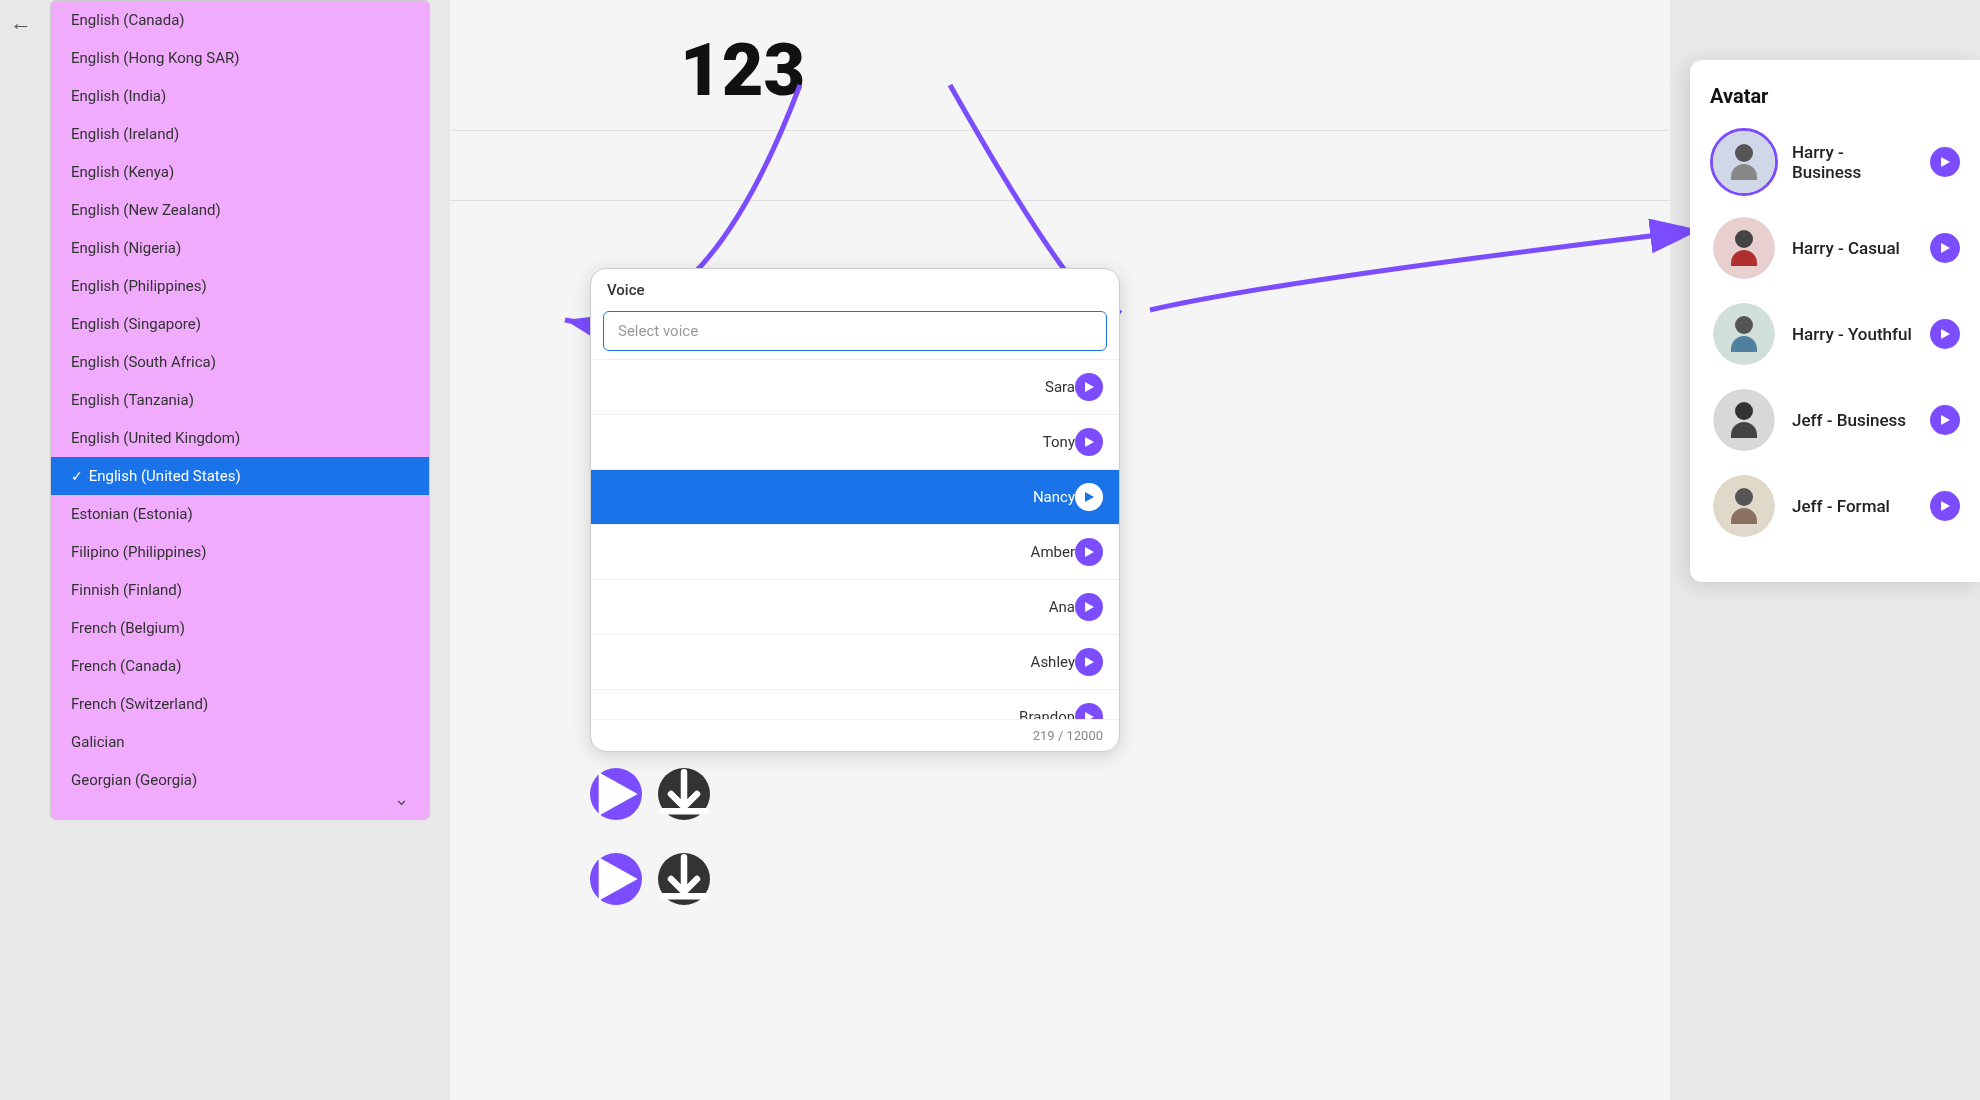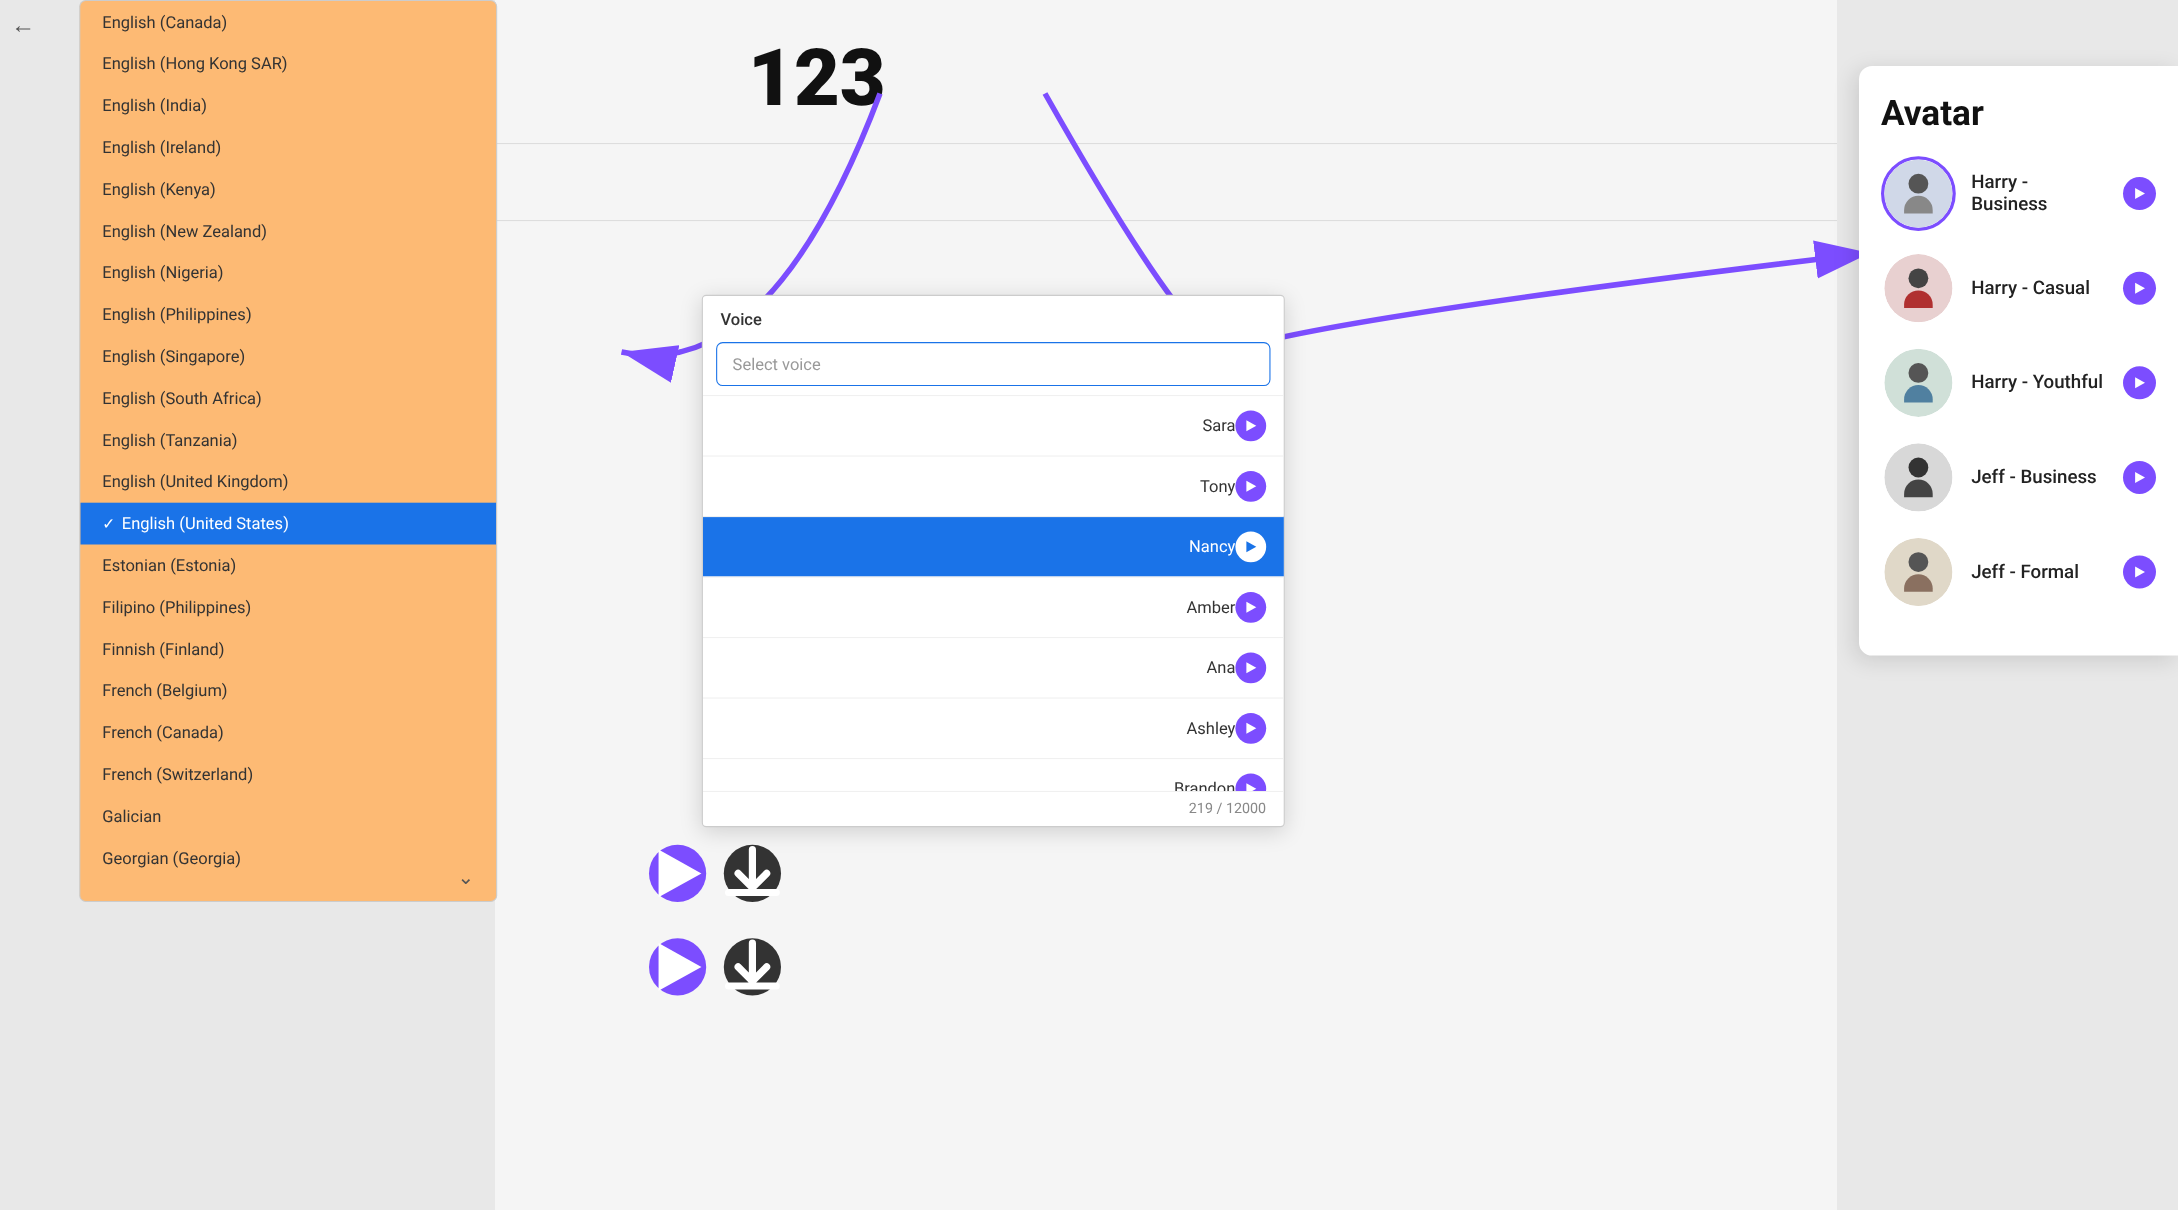--- a/index.html
+++ b/index.html
@@ -12,25 +12,24 @@
       position: relative;
     }
 
     
     .language-panel {
       position: absolute;
       left: 50px;
       top: 0;
       width: 380px;
       height: 820px;
-      background: #fdba74;
+      background: #f0abfc;
       border: 1px solid #ccc;
       border-radius: 6px;
       overflow: hidden;
-      margin-left: 22px;
     }
 
     .language-list {
       list-style: none;
       overflow-y: auto;
       height: 100%;
     }
 
     .language-item {
       padding: 10px 20px;
@@ -72,24 +71,23 @@
     }
 
     
     .voice-panel {
       position: absolute;
       left: 590px;
       top: 268px;
       width: 530px;
       background: white;
       border: 1px solid #ccc;
-      border-radius: 4px;
+      border-radius: 16px;
       box-shadow: 0 4px 20px rgba(0,0,0,0.15);
       overflow: hidden;
-      margin-left: 48px;
     }
 
     .voice-label {
       padding: 12px 16px 6px;
       font-size: 15px;
       color: #333;
       font-weight: 500;
     }
 
     .voice-search-box {
@@ -164,21 +162,21 @@
       right: 0;
       top: 60px;
       width: 290px;
       background: white;
       border-radius: 12px 0 0 12px;
       box-shadow: -4px 4px 20px rgba(0,0,0,0.12);
       padding: 24px 20px;
     }
 
     .avatar-title {
-      font-size: 32px;
+      font-size: 20px;
       font-weight: 700;
       color: #111;
       margin-bottom: 20px;
     }
 
     .avatar-item {
       display: flex;
       align-items: center;
       gap: 14px;
       margin-bottom: 18px;

